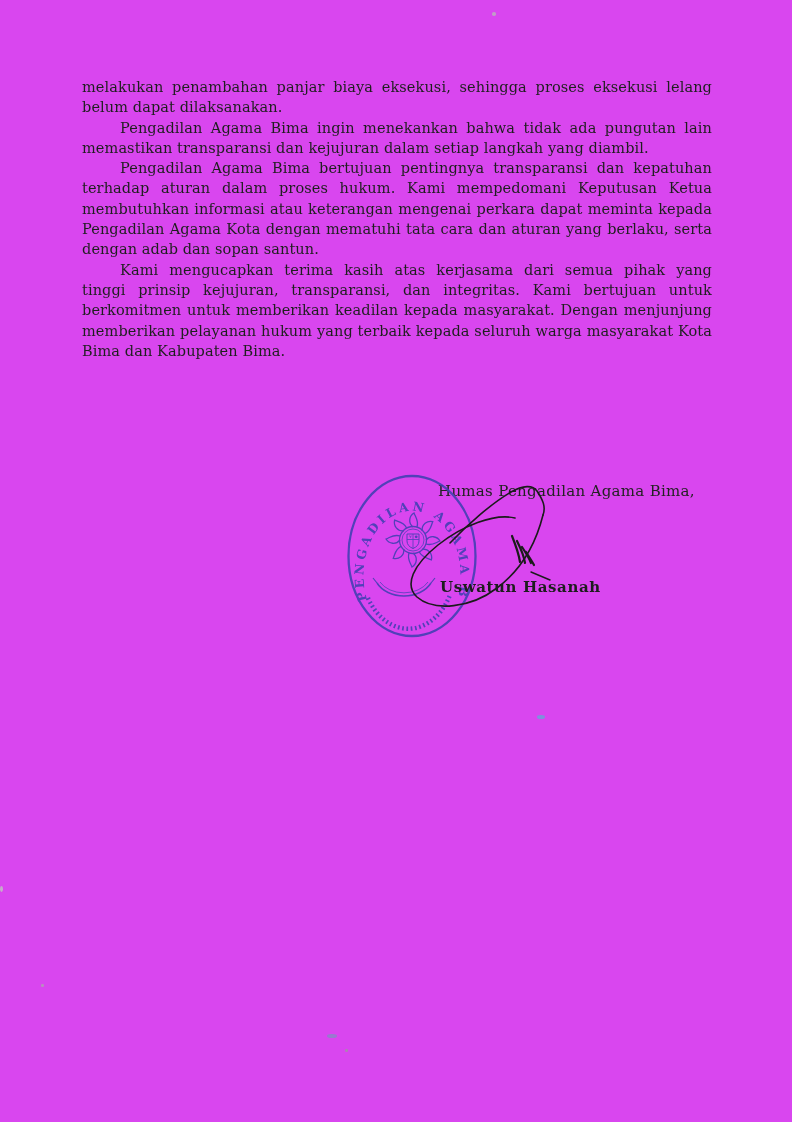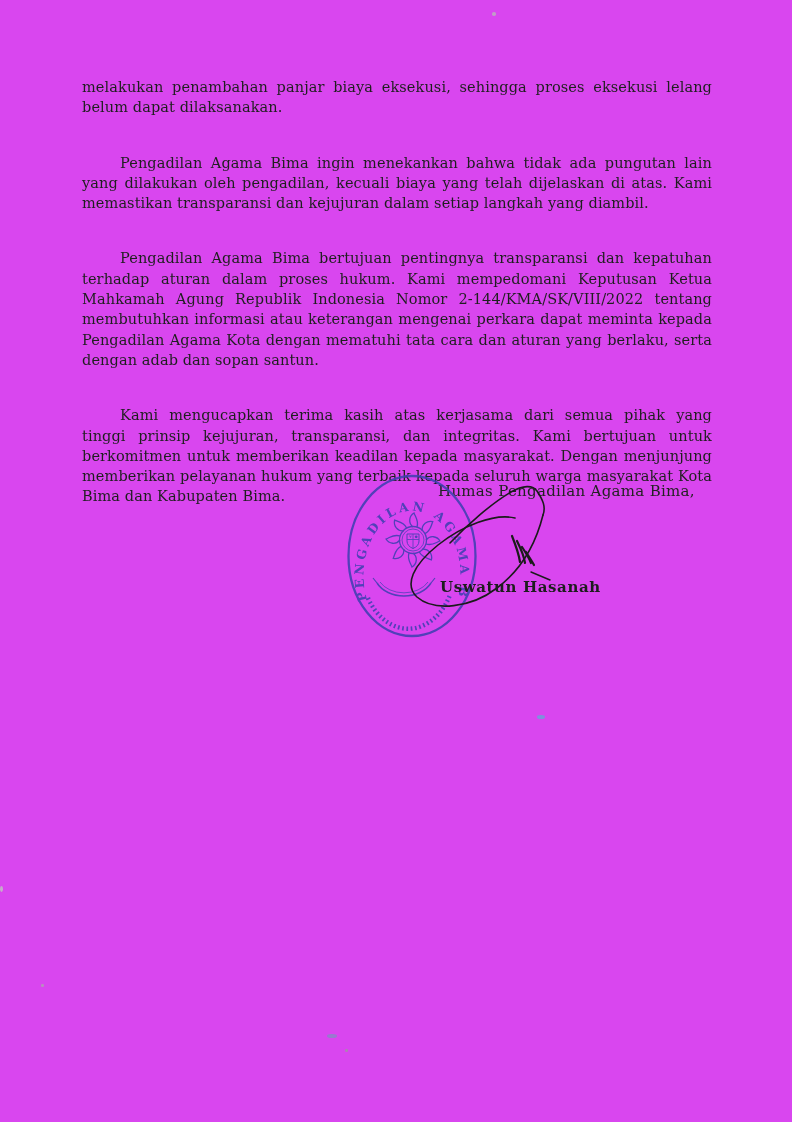--- a/index.html
+++ b/index.html
@@ -21,21 +21,21 @@
     color: #1f1f1f;
     letter-spacing: 0.1px;
   }
   .line {
     height: 20.3px;
     text-align: justify;
     text-align-last: justify;
     white-space: normal;
   }
   .line.last { text-align-last: left; }
-  .line.indent { text-indent: 38px; margin-top: 35px; }
+  .line.indent { text-indent: 38px; }
 
   .sig-title {
     position: absolute;
     left: 438px;
     top: 482px;
     font-size: 15px;
     letter-spacing: 0.3px;
     color: #222222;
     white-space: nowrap;
   }
@@ -75,25 +75,23 @@
 </style>
 </head>
 <body>
 
 <div class="page">
 
   <section class="letter-body">
       <div class="line">melakukan penambahan panjar biaya eksekusi, sehingga proses eksekusi lelang</div>
       <div class="line last">belum dapat dilaksanakan.</div>
       <div class="line indent">Pengadilan Agama Bima ingin menekankan bahwa tidak ada pungutan lain</div>
-      <div class="line">yang dilakukan oleh pengadilan, kecuali biaya yang telah dijelaskan di atas. Kami</div>
       <div class="line last">memastikan transparansi dan kejujuran dalam setiap langkah yang diambil.</div>
       <div class="line indent">Pengadilan Agama Bima bertujuan pentingnya transparansi dan kepatuhan</div>
       <div class="line">terhadap aturan dalam proses hukum. Kami mempedomani Keputusan Ketua</div>
-      <div class="line">Mahkamah Agung Republik Indonesia Nomor 2-144/KMA/SK/VIII/2022 tentang</div>
       <div class="line">membutuhkan informasi atau keterangan mengenai perkara dapat meminta kepada</div>
       <div class="line">Pengadilan Agama Kota dengan mematuhi tata cara dan aturan yang berlaku, serta</div>
       <div class="line last">dengan adab dan sopan santun.</div>
       <div class="line indent">Kami mengucapkan terima kasih atas kerjasama dari semua pihak yang</div>
       <div class="line">tinggi prinsip kejujuran, transparansi, dan integritas. Kami bertujuan untuk</div>
       <div class="line">berkomitmen untuk memberikan keadilan kepada masyarakat. Dengan menjunjung</div>
       <div class="line">memberikan pelayanan hukum yang terbaik kepada seluruh warga masyarakat Kota</div>
       <div class="line last">Bima dan Kabupaten Bima.</div>
     </section>
 

